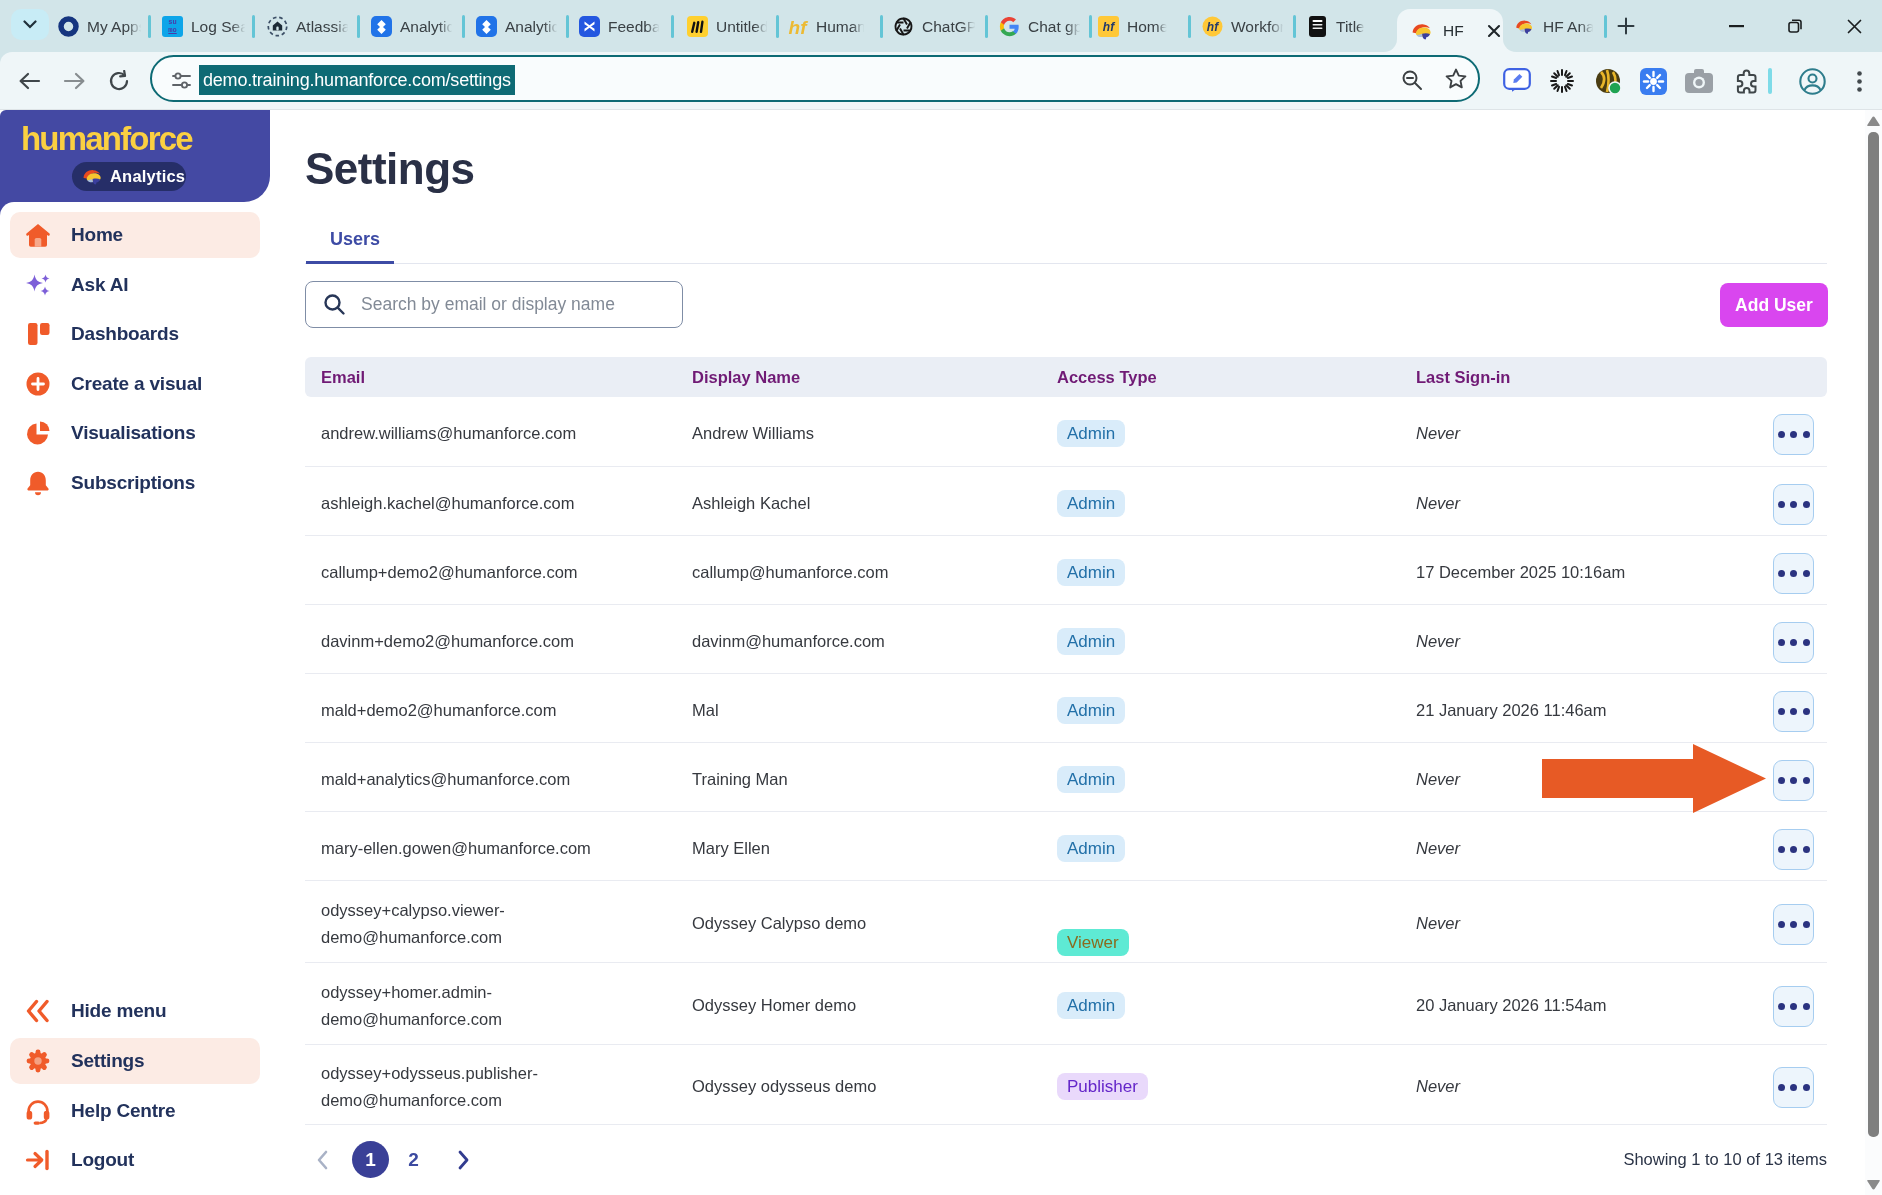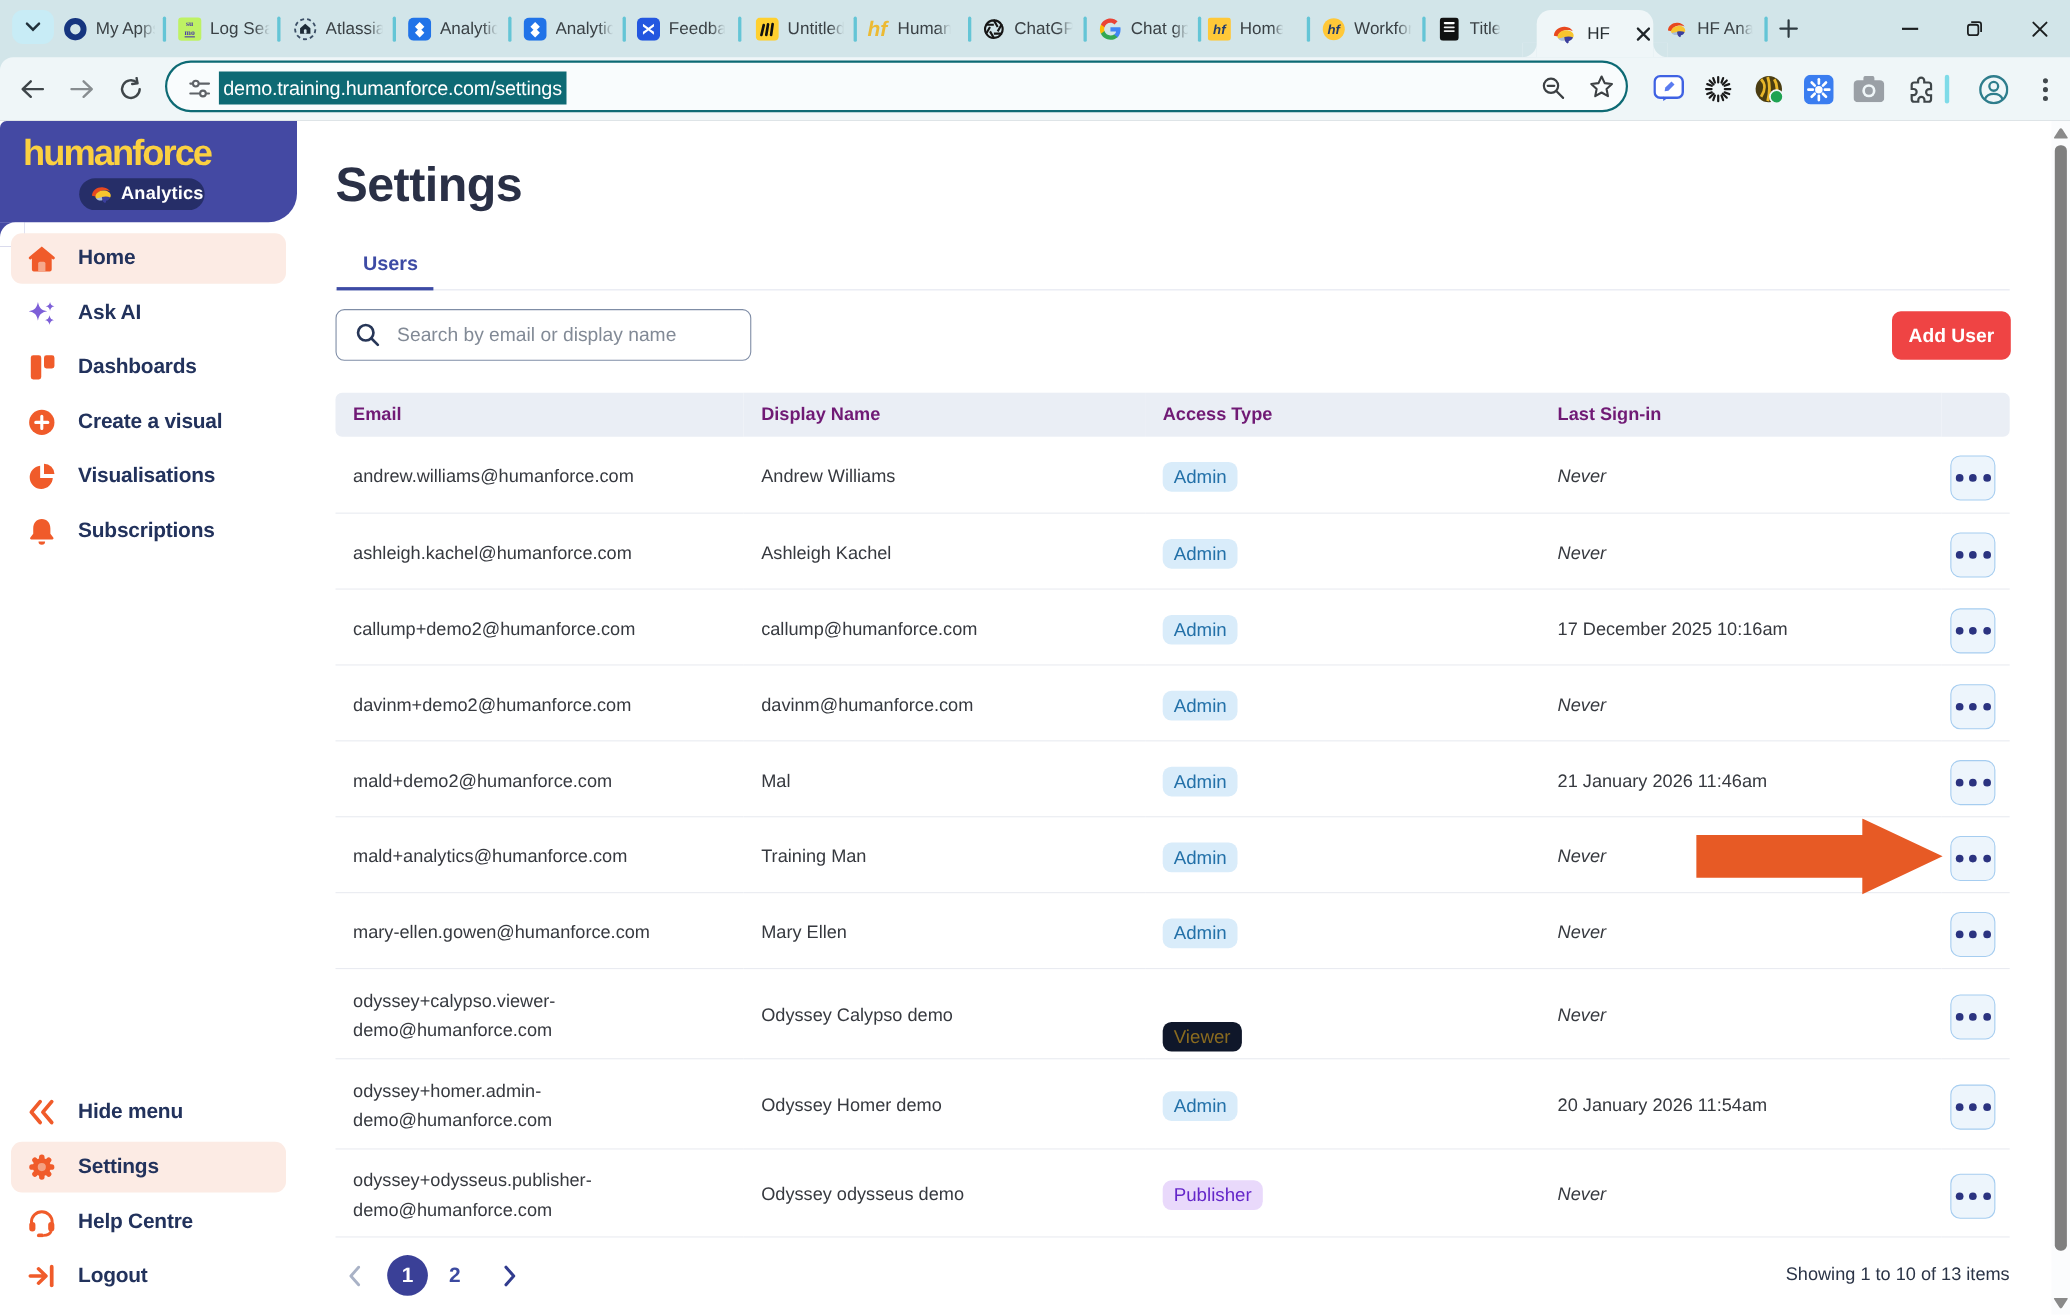--- a/index.html
+++ b/index.html
@@ -44,40 +44,40 @@
 
   
   .main { position:absolute; left:270px; top:110px; width:1596px; height:1085px; background:#fff; }
   h1 { position:absolute; left:35px; top:34px; font-size:44px; font-weight:700; color:#2a3046; letter-spacing:-0.5px; }
   .usertab { position:absolute; left:60px; top:119px; font-size:18px; font-weight:700; color:#3d4ba5; }
   .tabline { position:absolute; left:35px; top:153px; width:1522px; height:1px; background:#e3e6ef; }
   .tabul { position:absolute; left:36px; top:151px; width:88px; height:3px; background:#3d4ba5; }
 
   .search { position:absolute; left:35px; top:171px; width:378px; height:47px; border:1.6px solid #7f8da6; border-radius:8px; background:#fff; display:flex; align-items:center; padding-left:17px; gap:13px; }
   .search span { color:#828a96; font-size:17.5px; margin-left:2px; }
-  .adduser { position:absolute; left:1450px; top:173px; width:108px; height:44px; border-radius:8px; background:#ef4444; color:#fff; font-size:17.5px; font-weight:700; display:flex; align-items:center; justify-content:center; }
+  .adduser { position:absolute; left:1450px; top:173px; width:108px; height:44px; border-radius:8px; background:#d946ef; color:#fff; font-size:17.5px; font-weight:700; display:flex; align-items:center; justify-content:center; }
 
   table.users { position:absolute; left:35px; top:247px; width:1522px; border-collapse:collapse; table-layout:fixed; }
   table.users th { background:#eaeef5; font-size:16.5px; font-weight:700; color:#701a75; text-align:left; height:40px; padding:0 0 0 16px; }
   table.users th:first-child { border-radius:6px 0 0 6px; }
   table.users th:last-child { border-radius:0 6px 6px 0; }
   table.users td { border-bottom:1px solid #e9ebf1; font-size:16.5px; color:#36393f; padding:5px 0 0 16px; vertical-align:middle; }
   tr.r1 td { height:69px; }
   tr.r2 td { height:82px; }
   tr.r3 td { height:80px; }
   td.em { line-height:27px; }
   
   
   
   td.ls { font-style:italic; }
   td.ls.dt { font-style:normal; }
   table.users td.act { padding:0; }
   .badge { display:inline-block; padding:0 10px; height:27px; line-height:27px; border-radius:8px; font-size:17px; }
   .b-admin { background:#d9ecfa; color:#2270a8; }
-  .b-viewer { background:#0f172a; color:#8a6b1f;margin-top:37px; }
+  .b-viewer { background:#5eead4; color:#8a6b1f;margin-top:37px; }
   .b-pub { background:#e9d9fb; color:#6426c9; }
   .dots { width:41px; height:41px; border-radius:9px; background:#edf5fc; border:1.5px solid #a6cdf0; display:flex; align-items:center; justify-content:center; gap:5.5px; margin-left:8px; margin-top:7px; }
   .dots i { width:7px; height:7px; border-radius:50%; background:#2b3380; }
 
   .pgwrap { position:absolute; left:35px; top:1031px; width:1522px; height:38px; }
   .pg1 { position:absolute; left:47px; top:0; width:37px; height:37px; border-radius:50%; background:#3a4097; color:#fff; font-size:19px; font-weight:700; display:flex; align-items:center; justify-content:center; }
   .pg2 { position:absolute; left:90px; top:0; width:37px; height:37px; color:#3c4aa0; font-size:19px; font-weight:700; display:flex; align-items:center; justify-content:center; }
   .showing { position:absolute; right:0; top:0; height:37px; display:flex; align-items:center; font-size:16.5px; color:#2b3447; }
 
   
@@ -119,21 +119,21 @@
     <div class="sep" style="left:1293px"></div>
     <div class="sep" style="left:1604px"></div>
 
   <div class="tab" style="left:58px;width:85px">
       <svg class="fav" viewBox="0 0 21 21" width="21" height="21">
         <circle cx="10.5" cy="10.5" r="7.5" fill="none" stroke="#16357f" stroke-width="5.5"></circle>
       </svg>
       <span class="lbl">My Apps</span>
     </div>
   <div class="tab" style="left:162px;width:85px">
-      <div class="fav" style="background:#bef264;border-radius:3px;flex-direction:column;color:#4a3aa8;font-weight:700;font-size:7px;line-height:7.5px;font-family:Liberation Serif, serif">su<span style="text-decoration:underline">mo</span></div>
+      <div class="fav" style="background:#0ea5e9;border-radius:3px;flex-direction:column;color:#4a3aa8;font-weight:700;font-size:7px;line-height:7.5px;font-family:Liberation Mono, monospace">su<span style="text-decoration:underline">mo</span></div>
       <span class="lbl">Log Sea</span>
     </div>
   <div class="tab" style="left:267px;width:85px">
       <svg class="fav" viewBox="0 0 21 21" width="21" height="21">
         <circle cx="10.5" cy="10.5" r="9.2" fill="none" stroke="#3c4f66" stroke-width="1.7" stroke-dasharray="3.6 2.8"></circle>
         <path d="M10.5 5.6 L15.2 9.6 V14.6 H5.8 V9.6 Z" fill="#1d2b36"></path>
         <rect x="9.3" y="10.6" width="2.4" height="4" rx="1.1" fill="#d2e5e9"></rect>
       </svg>
       <span class="lbl">Atlassia</span>
     </div>

